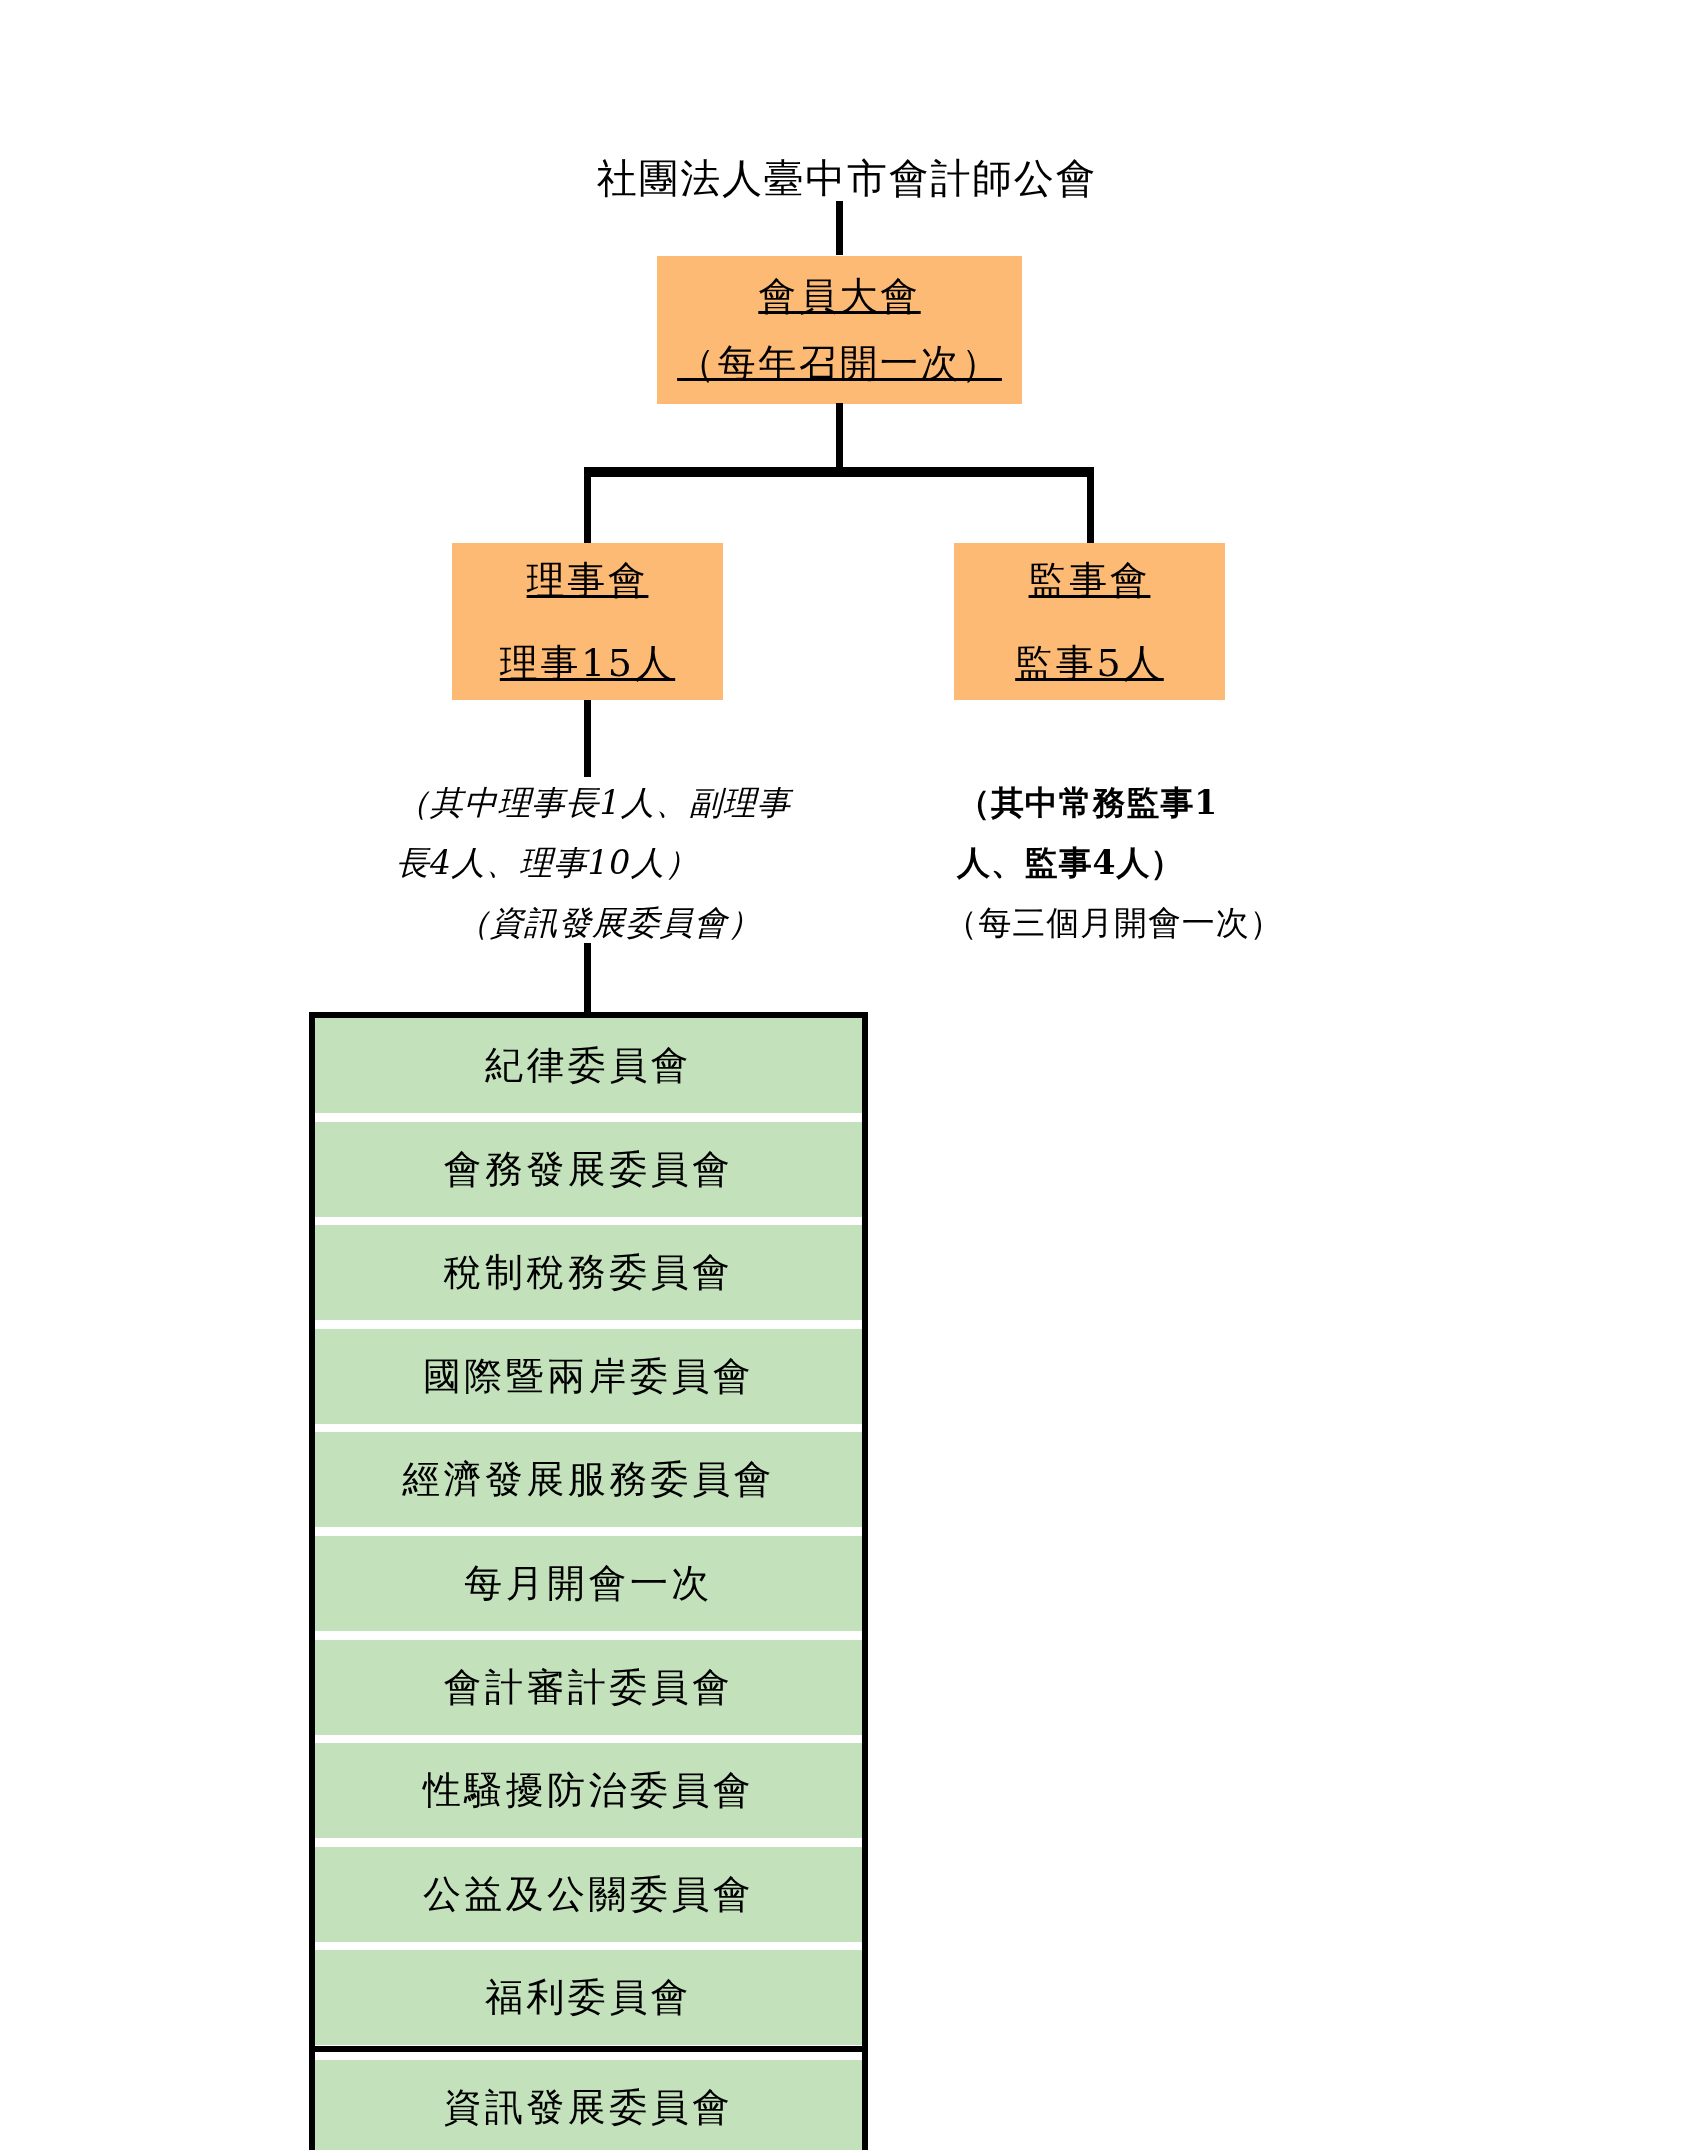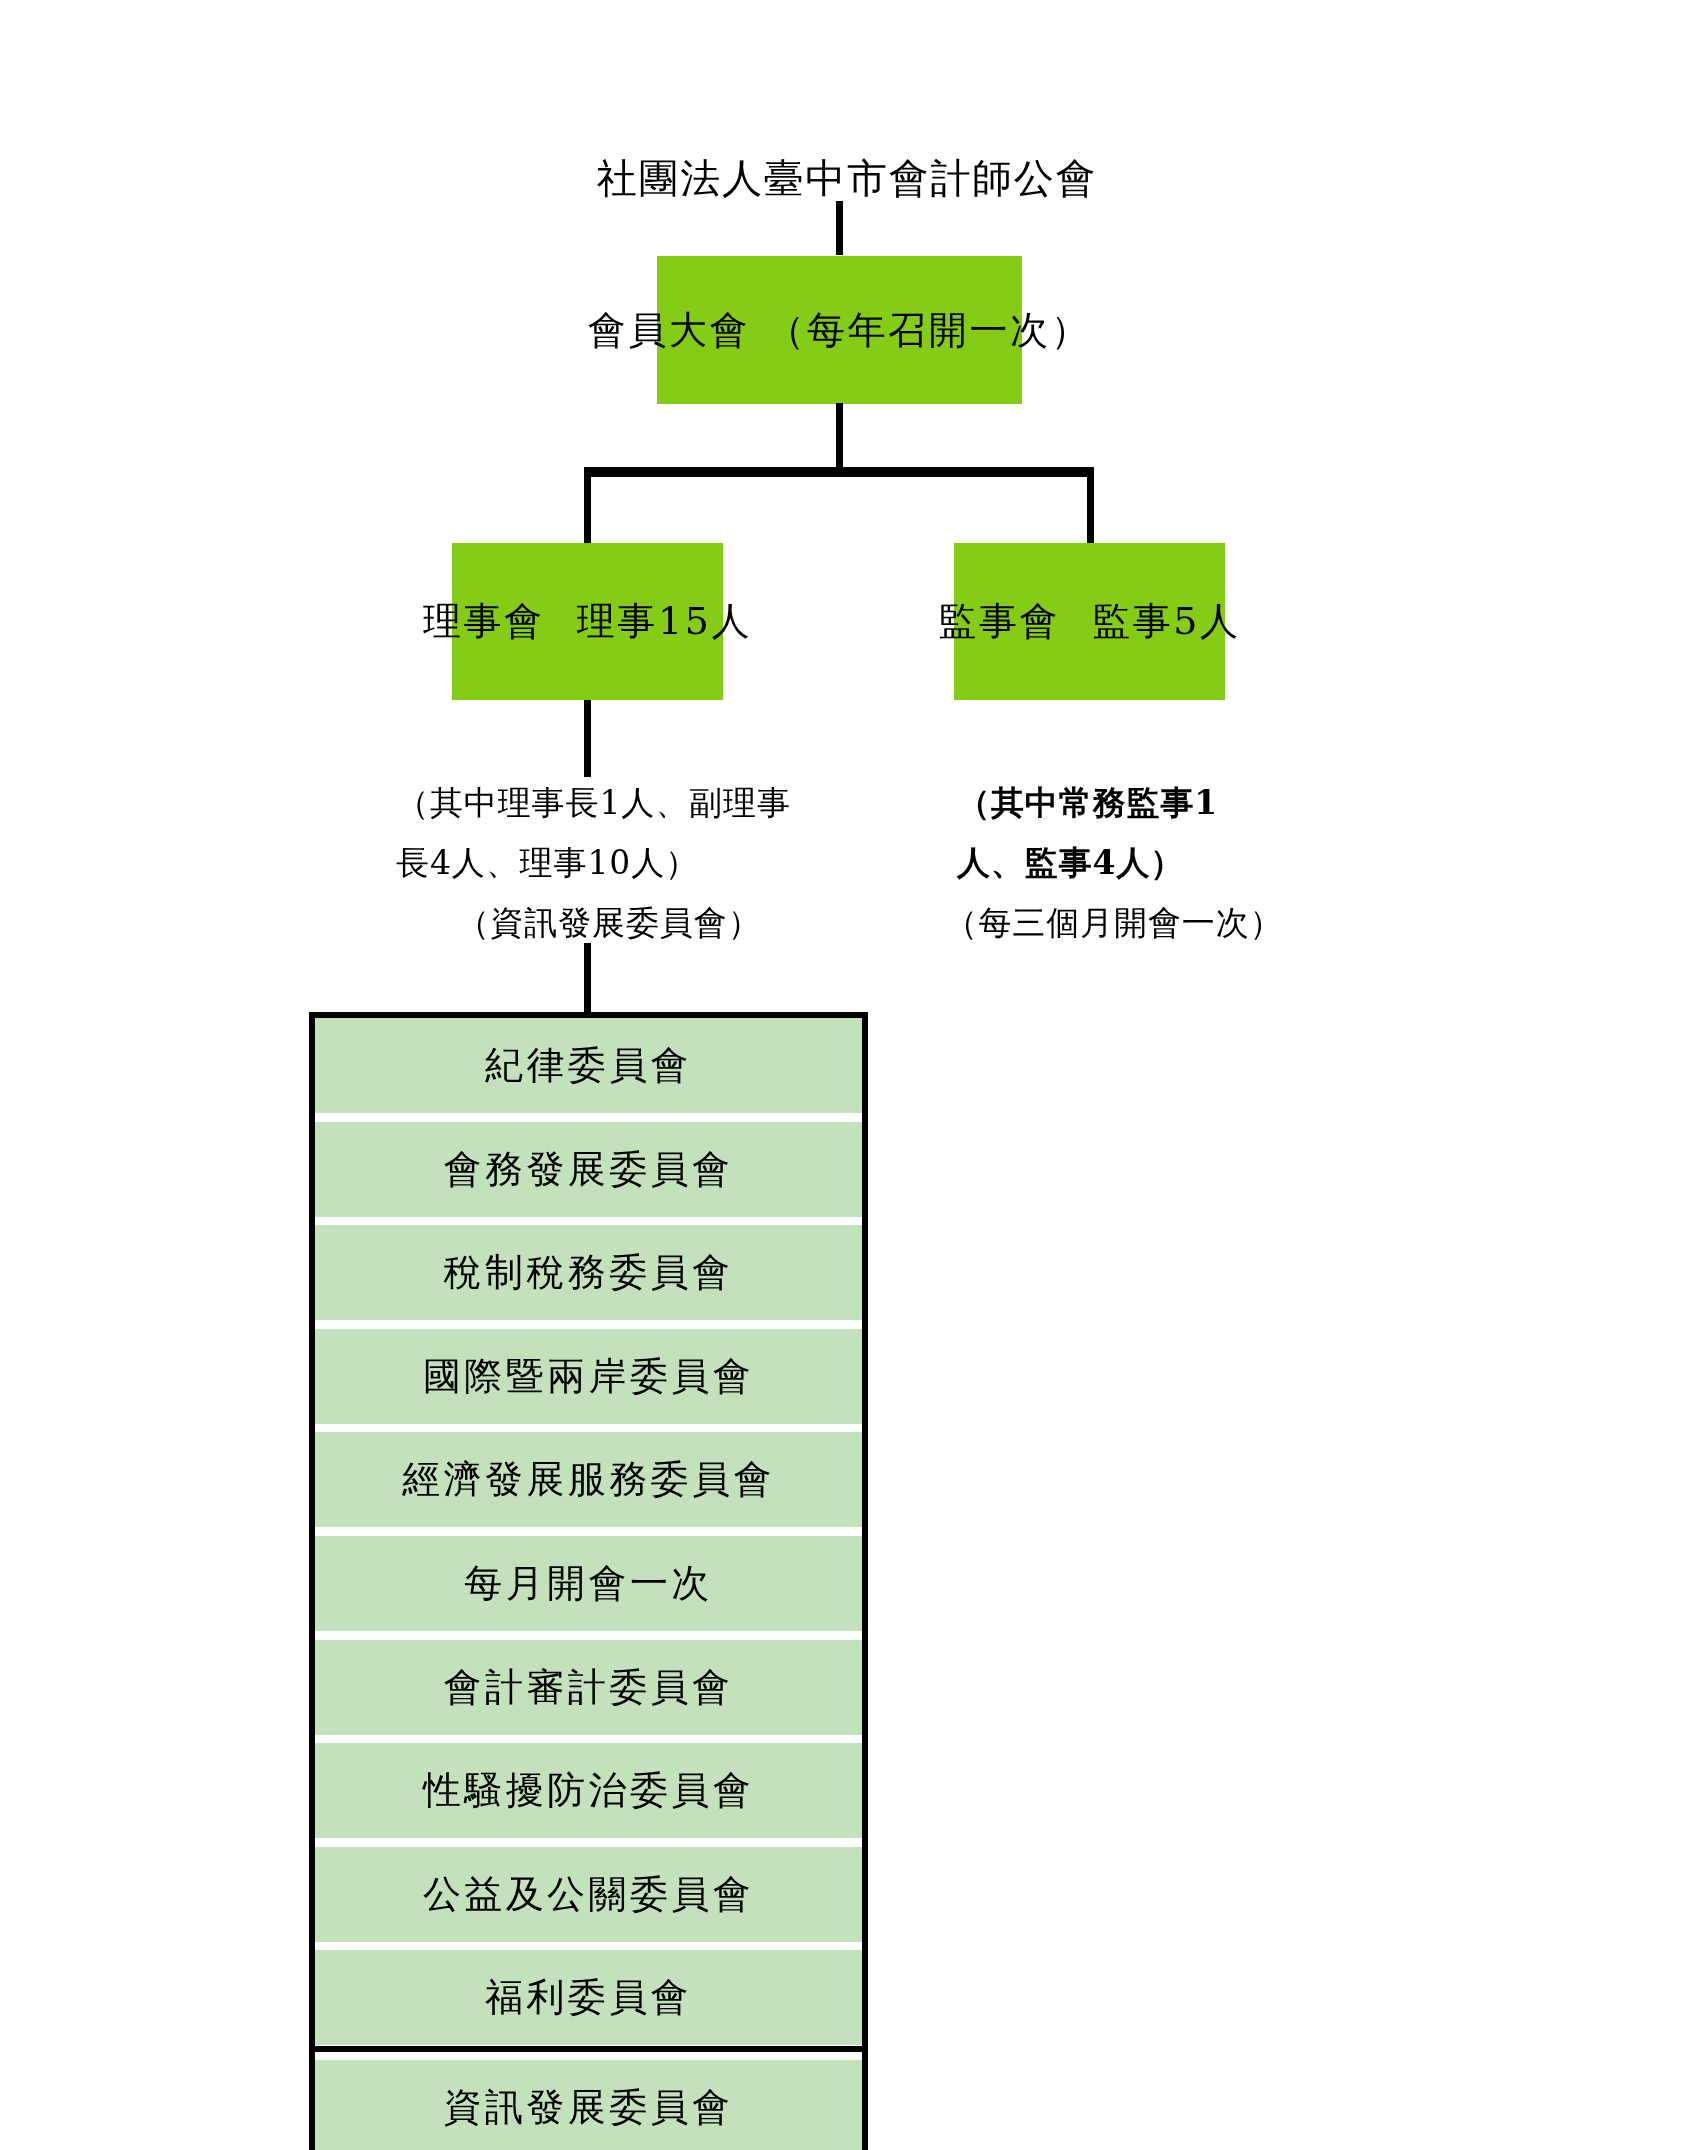--- a/index.html
+++ b/index.html
@@ -22,32 +22,32 @@
   .hbar {
     position: absolute; left: 584px; top: 467px;
     width: 510px; height: 10.3px; background: #000;
   }
   #l-bar-directors    { left: 584px; top: 467px; height: 77px; }
   #l-bar-supervisors  { left: 1087px; top: 467px; height: 77px; }
   #l-directors-note   { left: 584px; top: 700px; height: 77px; }
   #l-note-committees  { left: 584px; top: 943px; height: 69px; }
 
   .box {
-    position: absolute; background: #84cc16;
-    display: flex; flex-direction: row;
+    position: absolute; background: #fdba74;
+    display: flex; flex-direction: column;
     align-items: center; justify-content: center;
-    font-size: 38px; text-align: center;
+    font-size: 38px; text-align: center; text-decoration: underline;
   }
   #box-assembly    { left: 657px; top: 256px;  width: 365px; height: 148px; gap: 16.3px; }
   #box-directors   { left: 452px; top: 543px; width: 271px; height: 157px; gap: 32px; }
   #box-supervisors { left: 954px; top: 543px; width: 271px; height: 157px; gap: 32px; }
   .bl { letter-spacing: 2.6px; white-space: nowrap; }
 
   .note { position: absolute; font-size: 33px; line-height: 60px; letter-spacing: 0.9px; }
-  #note-directors   { left: 396px;  top: 773px; width: 426px; }
+  #note-directors   { left: 396px;  top: 773px; width: 426px; font-style: italic; }
   #note-supervisors { left: 940px; top: 773px; width: 348px; }
   #note-supervisors .nl { padding-left: 17px; font-weight: bold; }
   .meet { text-align: center; white-space: nowrap; }
 
   #committees {
     position: absolute; left: 309px; top: 1012px;
     width: 559px; height: 1253px;
     border: 6px solid #000; background: #ffffff;
     overflow: hidden;
   }

